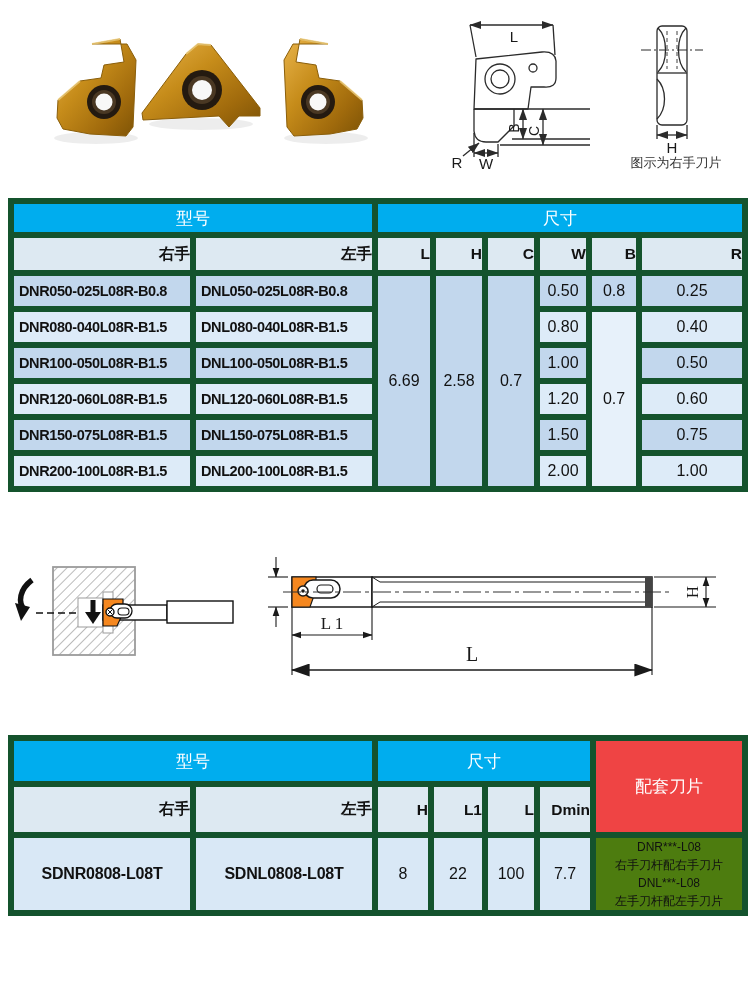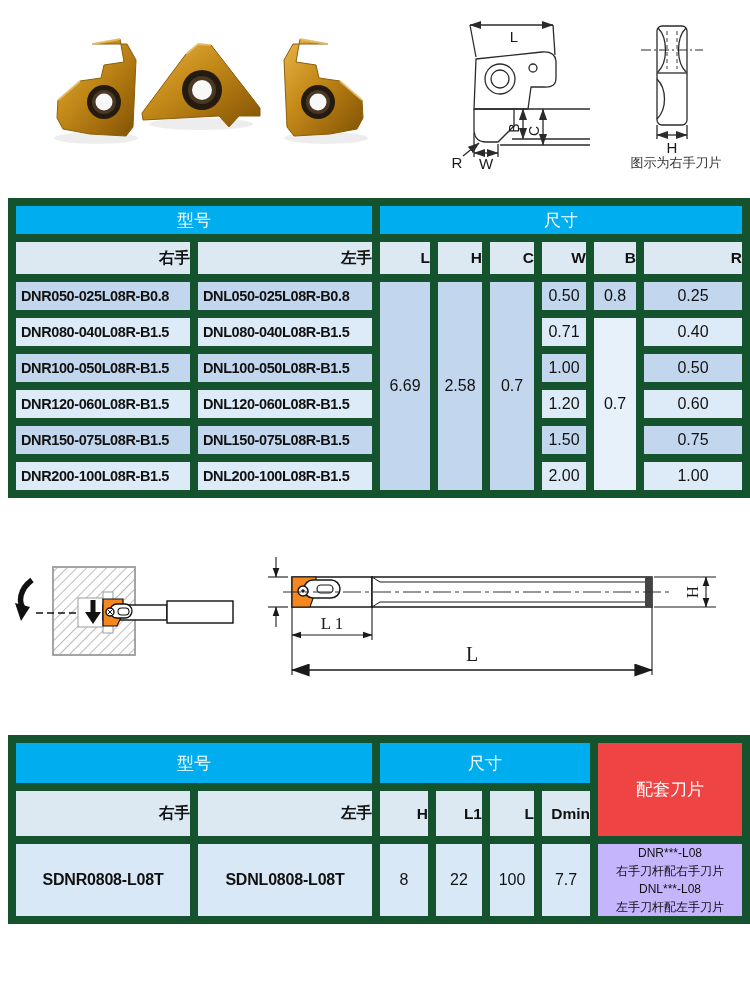--- a/index.html
+++ b/index.html
@@ -2,39 +2,39 @@
 <html><head>
 <meta charset="utf-8">
 <style>
   html,body{margin:0;padding:0;background:#fff;}
   .page{position:relative;width:750px;height:1000px;background:#fff;overflow:hidden;
         font-family:"Liberation Sans","DejaVu Sans",sans-serif;color:#111;}
   .abs{position:absolute;}
 
   
   table{border-collapse:collapse;table-layout:fixed;}
-  td,th{border:8px solid #14532d;overflow:hidden;padding:0;vertical-align:middle;}
+  td,th{border:6px solid #14532d;overflow:hidden;padding:0;vertical-align:middle;}
   .t-h1 th{background:#00adee;color:#fff;font-weight:400;font-size:17px;}
   .t-h2 th{background:#dde9f2;color:#111;font-weight:700;font-size:15.5px;text-align:right;}
   .row-dark td{background:#c2d7ed;}
   .row-light td{background:#ddebf8;}
   td.merged{background:#c2d7ed !important;margin-top:8px;}
   td.bmerged{background:#e7f1fa !important;}
   td.num{text-align:center;font-size:16px;font-weight:400;}
   #table1 td.model{text-align:left;padding-left:5px;font-weight:700;font-size:14.5px;letter-spacing:-0.4px;white-space:nowrap;}
   #table1 .t-h1 th{height:28px;}
   #table1 .t-h2 th{height:32px;}
   #table1 tr.r{height:36px;}
   #table2 .t-h1 th{height:40px;}
   #table2 .t-h2 th{height:45px;}
   #table2 tr.r{height:62px;}
   #table2 td.model{text-align:center;font-weight:700;font-size:16px;letter-spacing:-0.2px;white-space:nowrap;background:#d9e8f6;}
   #table2 td.num{background:#d9e8f6;}
   #table2 th.match{background:#ef4444;color:#fff;font-weight:400;font-size:17px;text-align:center;}
-  #table2 td.notes{background:#c4b5fd;text-align:center;font-size:12px;line-height:1.5;font-weight:400;}
+  #table2 td.notes{background:#4d7c0f;text-align:center;font-size:12px;line-height:1.5;font-weight:400;}
   svg text{font-family:"Liberation Sans","DejaVu Sans",sans-serif;}
   svg text.serif{font-family:"Liberation Serif","DejaVu Serif",serif;}
 </style>
 </head>
 <body>
 
 <div class="page">
 
   <svg class="abs" style="left:30px;top:8px;" width="360" height="175" viewBox="0 0 360 175">
     <defs>
@@ -160,21 +160,21 @@
       <td class="num merged" rowspan="6">6.69</td>
       <td class="num merged" rowspan="6">2.58</td>
       <td class="num merged" rowspan="6">0.7</td>
       <td class="num">0.50</td>
       <td class="num">0.8</td>
       <td class="num">0.25</td>
     </tr>
     <tr class="r row-light">
       <td class="model">DNR080-040L08R-B1.5</td>
       <td class="model">DNL080-040L08R-B1.5</td>
-      <td class="num">0.71</td>
+      <td class="num">0.80</td>
       <td class="num bmerged" rowspan="5">0.7</td>
       <td class="num">0.40</td>
     </tr>
     <tr class="r row-dark">
       <td class="model">DNR100-050L08R-B1.5</td>
       <td class="model">DNL100-050L08R-B1.5</td>
       <td class="num">1.00</td>
       <td class="num">0.50</td>
     </tr>
     <tr class="r row-light">

